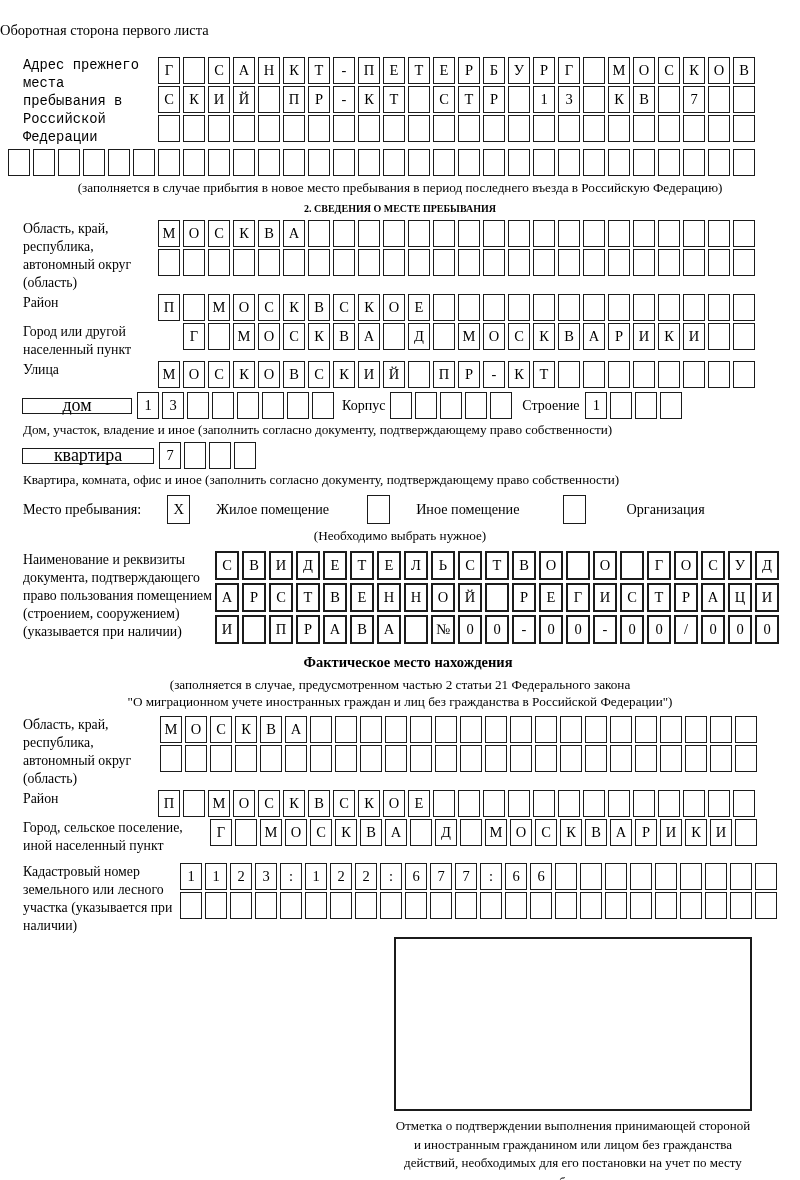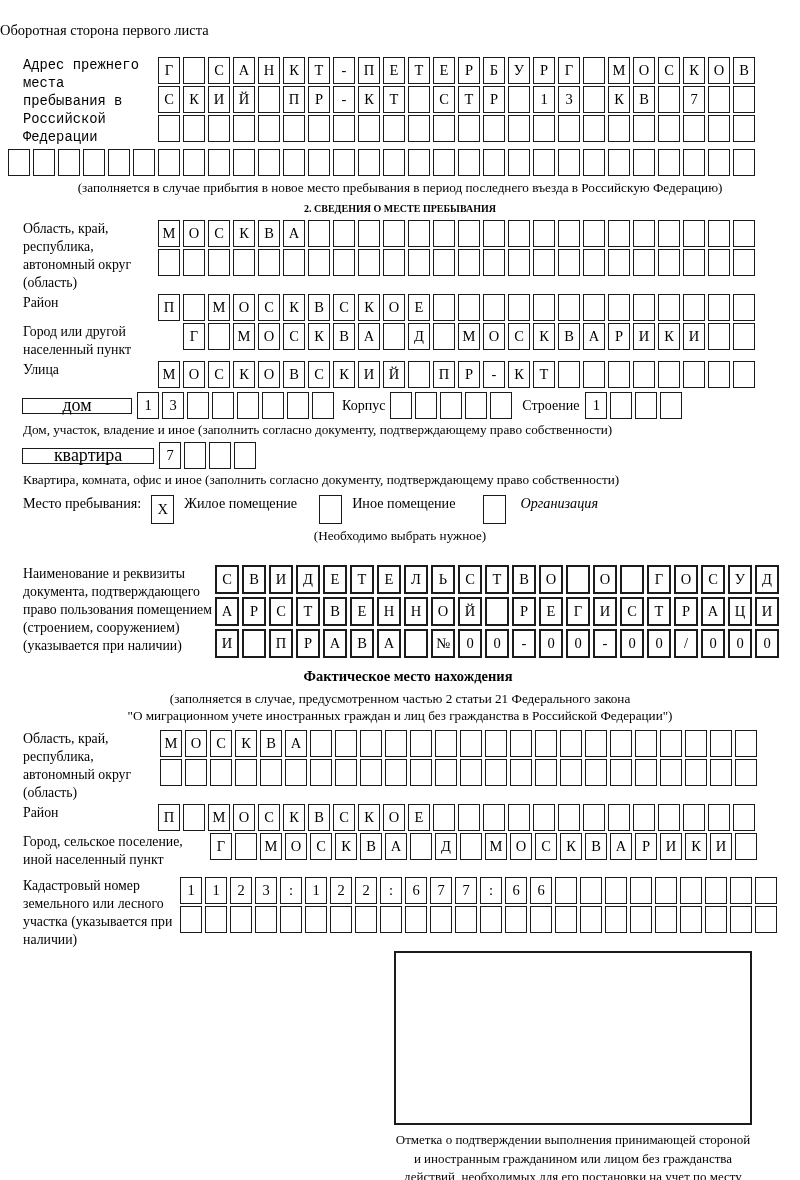--- a/index.html
+++ b/index.html
@@ -38,28 +38,28 @@
   .caption-left { padding-left:23px; font-size:13.2px; margin-top:3px; }
   .sec-title { text-align:center; font-weight:bold; font-size:10px; margin-top:7px; }
   .fact-title { text-align:center; font-weight:bold; font-size:14.5px;padding-left:16px; }
 
   .house-row { display:flex; align-items:center; margin:4px 45px 0 22px; }
   .wide-box { height:16px; border:1.6px solid #1b1b1b; display:flex; align-items:center; justify-content:center; font-size:18px; flex:none; }
   .dom-box { width:110px; }
   .kv-box { width:132px; }
   .inline-label { font-size:14px; flex:none; }
 
-  .stay-row { display:flex; align-items:flex-start; padding-left:23px; margin-top:7px; font-size:14.2px; }
+  .stay-row { display:flex; align-items:center; padding-left:23px; margin-top:7px; font-size:14.2px;gap:16px; }
   .stay-row .cb-grid { flex:none; }
 
   .stamp-wrap { width:358px; margin-left:394px; margin-top:2px; }
   .stamp-box { width:358px; height:174px; border:2px solid #1b1b1b; background:#fff; }
   .stamp-caption { margin-top:6px; text-align:center; font-size:13px; line-height:18.5px; }
 
-  .mt2{margin-top:2px;} .mt4{margin-top:4px;} .mt6{margin-top:6px;} .mt7{margin-top:21px;} .mt8{margin-top:8px;} .mt10{margin-top:10px;} .mt18{margin-top:18px;}
+  .mt2{margin-top:2px;} .mt4{margin-top:4px;} .mt6{margin-top:6px;} .mt7{margin-top:7px;} .mt8{margin-top:8px;} .mt10{margin-top:10px;} .mt18{margin-top:18px;}
 </style>
 </head>
 <body>
 
 <div class="page">
 
   <div class="header-note">Оборотная сторона первого листа</div>
 
   <div class="field mt18">
     <div class="flabel w-prev">Адрес прежнего места пребывания в Российской Федерации</div>
@@ -380,21 +380,21 @@
         <span class="cell">X</span>
       </span>
     <span style="margin-left:10px;">Жилое помещение</span>
     <span class="grid cb-grid" style="margin-left:22px;">
         <span class="cell"></span>
       </span>
     <span style="margin-left:10px;">Иное помещение</span>
     <span class="grid cb-grid" style="margin-left:28px;">
         <span class="cell"></span>
       </span>
-    <span style="margin-left:14px;font-style:italic;">Организация</span>
+    <span style="margin-left:24px;">Организация</span>
   </div>
   <div class="caption-center">(Необходимо выбрать нужное)</div>
 
   <div class="field mt7">
     <div class="flabel w-doc">Наименование и реквизиты документа, подтверждающего право пользования помещением (строением, сооружением) (указывается при наличии)</div>
     <div class="fgrids" style="gap:3px;">
       <div class="grid doc-grid">
           <span class="cell">С</span>
           <span class="cell">В</span>
           <span class="cell">И</span>

